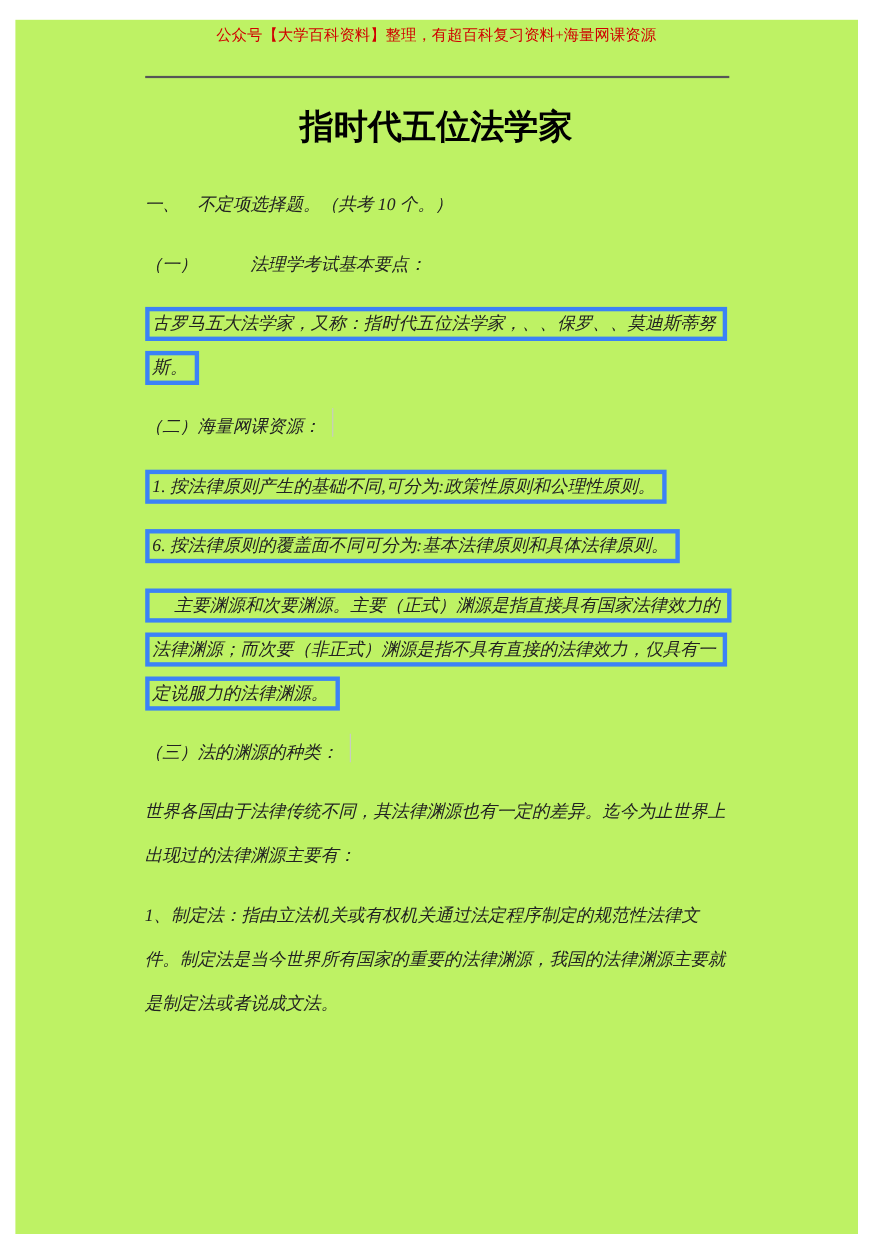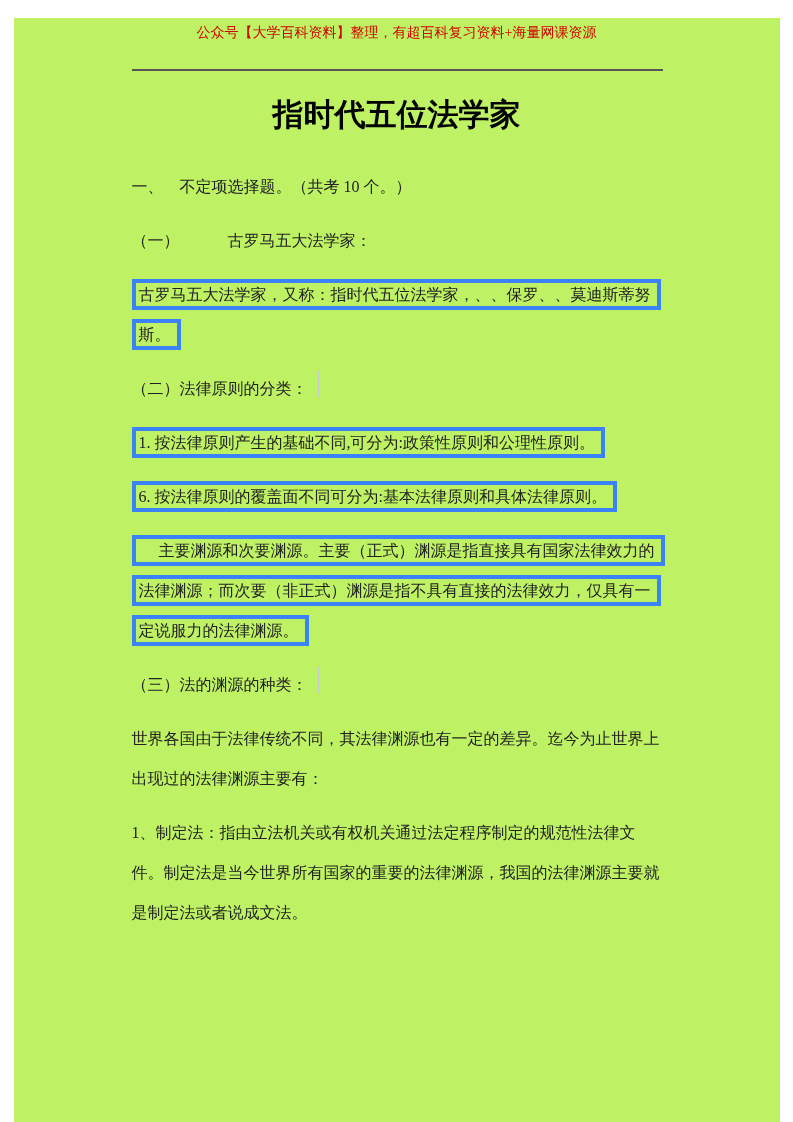--- a/index.html
+++ b/index.html
@@ -34,20 +34,21 @@
     margin-top: 24px;
     text-align: center;
     font-size: 31px;
     font-weight: bold;
     line-height: 40px;
     color: #000000;
   }
   .doc-body {
     margin: 32px 117px 0 118px;
     font-size: 16px;
+    font-style: italic;
   }
   .doc-body p {
     margin: 0 0 14px 0;
     line-height: 40px;
     white-space: pre-wrap;
   }
   .indent {
     margin-left: 52px;
   }
   .fbox {
@@ -75,25 +76,25 @@
   </div>
 
   <hr class="divider">
 
   <div class="doc-title">指时代五位法学家</div>
 
   <div class="doc-body">
 
     <p>一、　不定项选择题。（共考 10 个。）</p>
 
-    <p>（一）　　　古罗马五大法学家：</p>
+    <p>（一）　　　法理学考试基本要点：</p>
 
     <p class="indent"><span class="fbox">古罗马五大法学家，又称：指时代五位法学家，、、保罗、、莫迪斯蒂努斯。</span></p>
 
-    <p><span>（二）法律原则的分类：</span><span class="vbar"></span></p>
+    <p><span>（二）海量网课资源：</span><span class="vbar"></span></p>
 
     <p class="indent"><span class="fbox">1. 按法律原则产生的基础不同,可分为:政策性原则和公理性原则。</span></p>
 
     <p class="indent"><span class="fbox">6. 按法律原则的覆盖面不同可分为:基本法律原则和具体法律原则。</span></p>
 
 
     <p><span class="fbox">　 主要渊源和次要渊源。主要（正式）渊源是指直接具有国家法律效力的法律渊源；而次要（非正式）渊源是指不具有直接的法律效力，仅具有一定说服力的法律渊源。</span></p>
 
     <p><span>（三）法的渊源的种类：</span><span class="vbar"></span></p>
 

